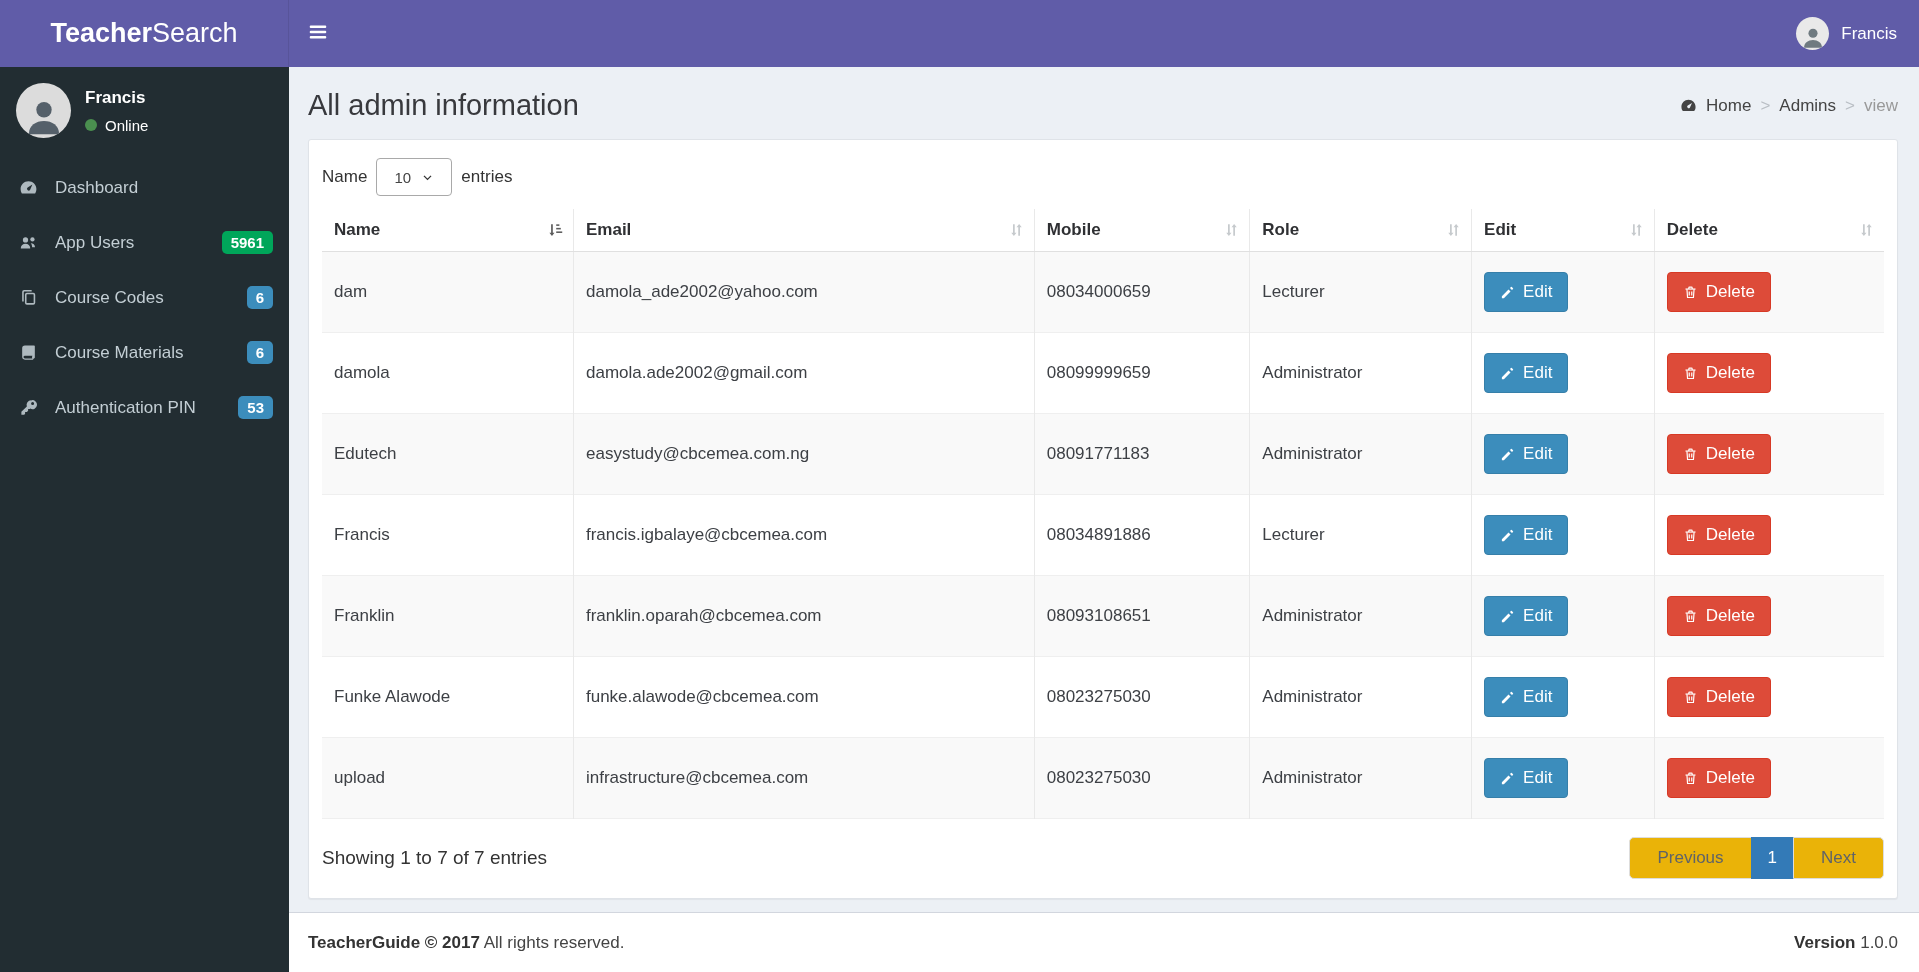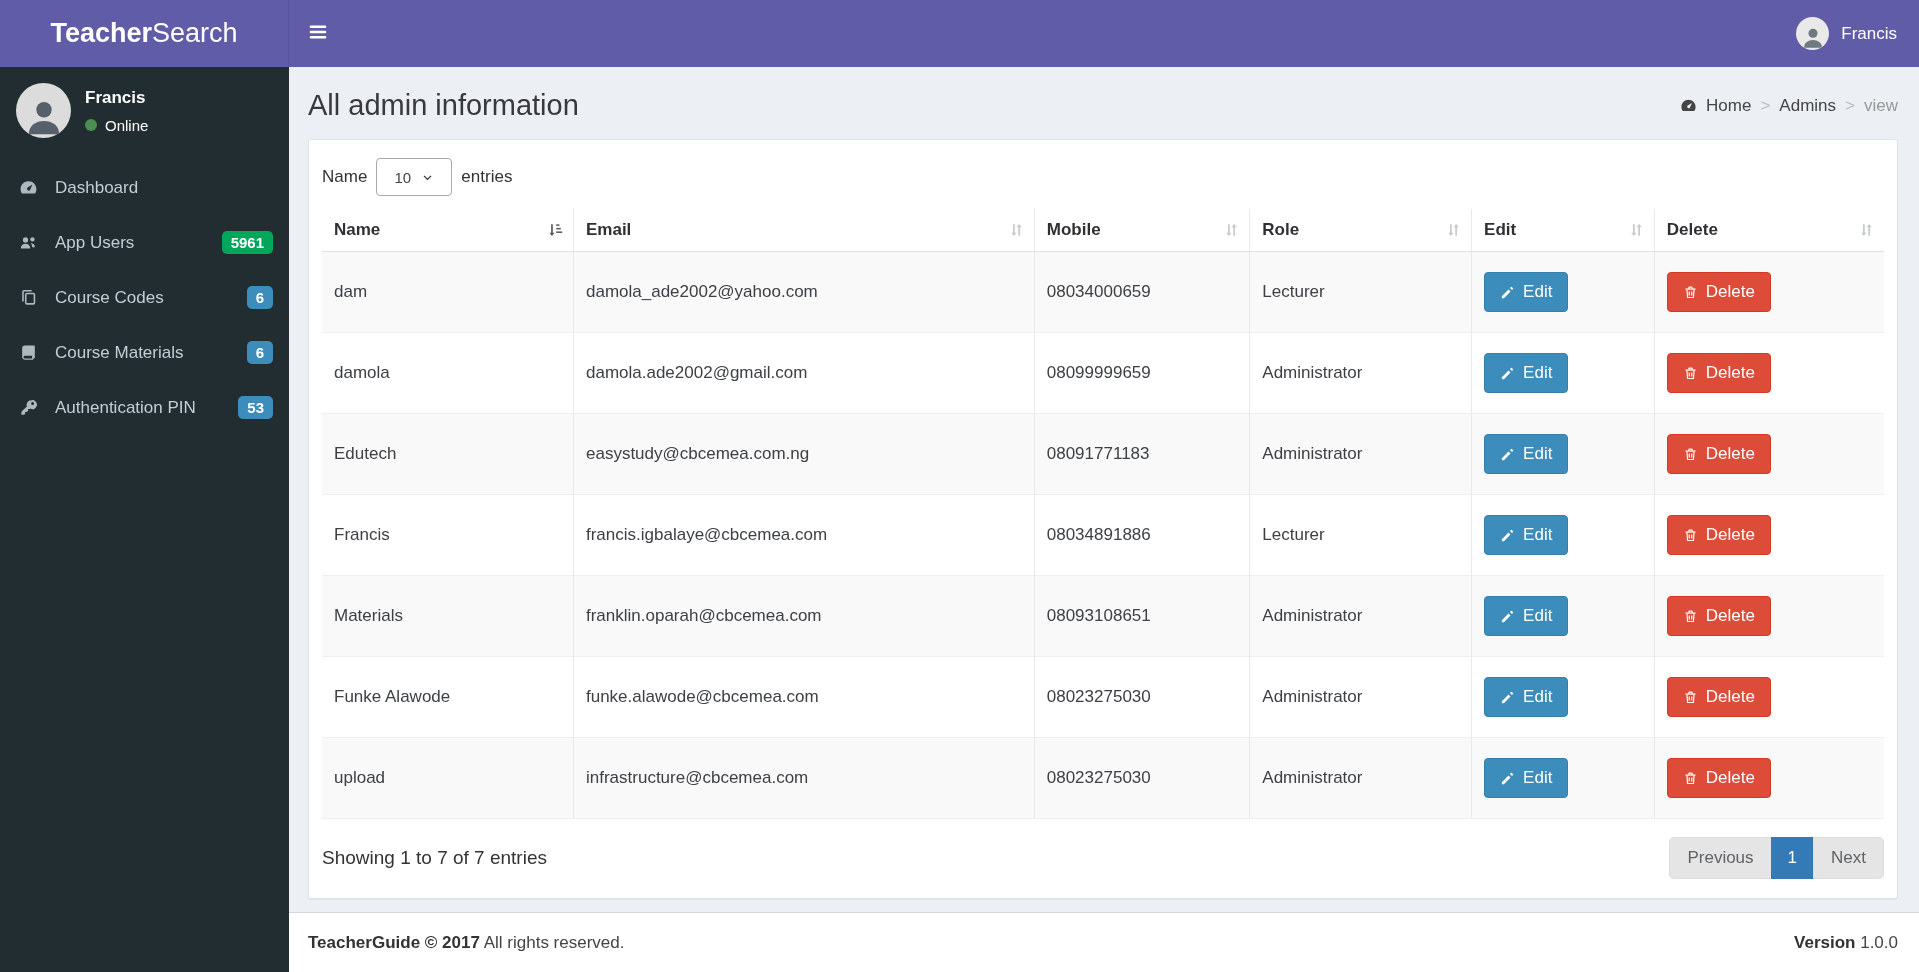--- a/index.html
+++ b/index.html
@@ -83,22 +83,22 @@
   .btn { display:inline-flex; align-items:center; gap:8px; color:#fff; font-size:17px;
     font-family:inherit; border-radius:4px; padding:9px 15px; border:1px solid transparent;
     cursor:pointer; }
   .btn svg { width:15px; height:15px; }
   .btn-edit { background:#3c8dbc; border-color:#367fa9; }
   .btn-delete { background:#dd4b39; border-color:#d73925; }
 
   .table-footer { display:flex; align-items:center; justify-content:space-between; padding:18px 0 6px 0; }
   .summary { font-size:19px; color:#333; }
   .pagination { display:flex; list-style:none; }
-  .pagination li { border:1px solid #ddd; margin-left:-1px; background:#e5e5e5; color:#5f6368;
-    font-size:17px; padding:10px 17px; cursor:pointer; }
+  .pagination li { border:1px solid #ddd; margin-left:-1px; background:#eab308; color:#5f6368;
+    font-size:17px; padding:10px 27px; cursor:pointer; }
   .pagination li:first-child { border-radius:5px 0 0 5px; margin-left:0; }
   .pagination li:last-child { border-radius:0 5px 5px 0; }
   .pagination li.active { background:#337ab7; border-color:#337ab7; color:#fff; padding:10px 16px; }
 
   
   .footer { position:absolute; left:289px; top:912px; right:0; height:60px; background:#fff;
     border-top:1px solid #d2d6de; display:flex; align-items:center; justify-content:space-between;
     padding:0 21px 0 19px; font-size:17px; color:#444; }
   .footer b { color:#333; }
 </style>
@@ -437,21 +437,21 @@
         <span style="display:flex">
                   <svg>
                     <use href="#icon-trash"></use>
                   </svg>
                 </span>
         <span>Delete</span>
       </button>
     </td>
   </tr>
           <tr>
-    <td>Materials</td>
+    <td>Franklin</td>
     <td>franklin.oparah@cbcemea.com</td>
     <td>08093108651</td>
     <td>Administrator</td>
     <td>
       <button class="btn btn-edit">
         <span style="display:flex">
                   <svg>
                     <use href="#icon-pencil"></use>
                   </svg>
                 </span>

